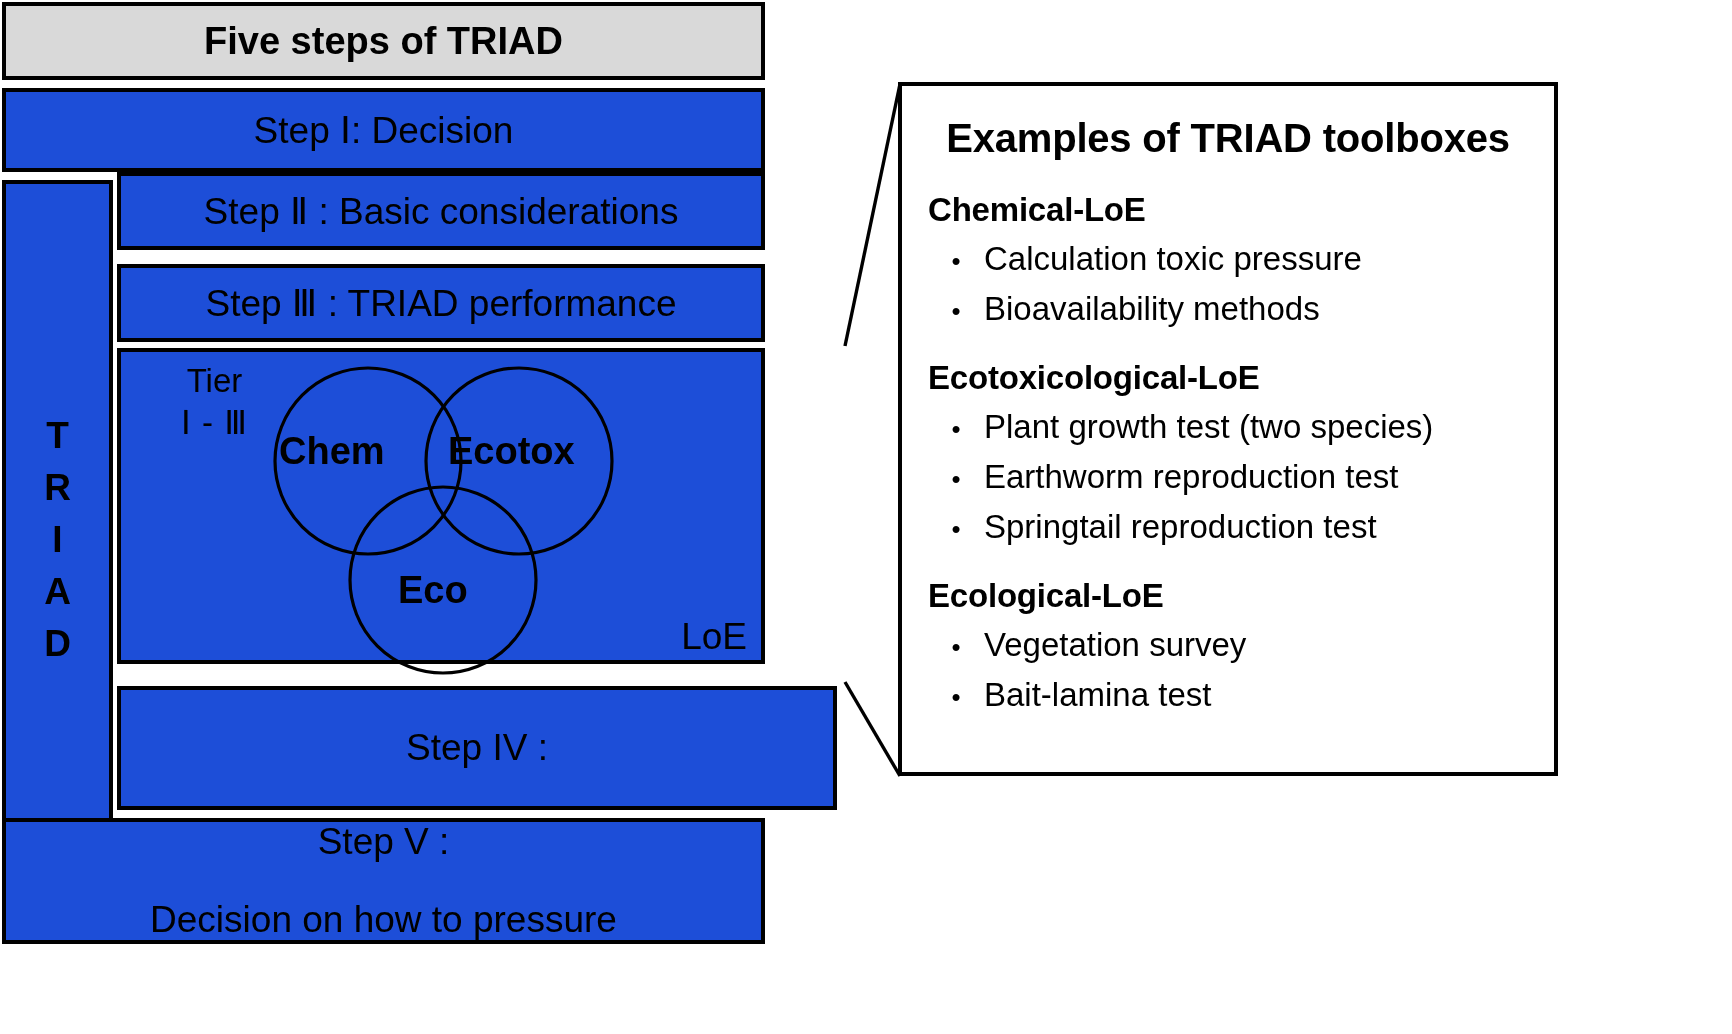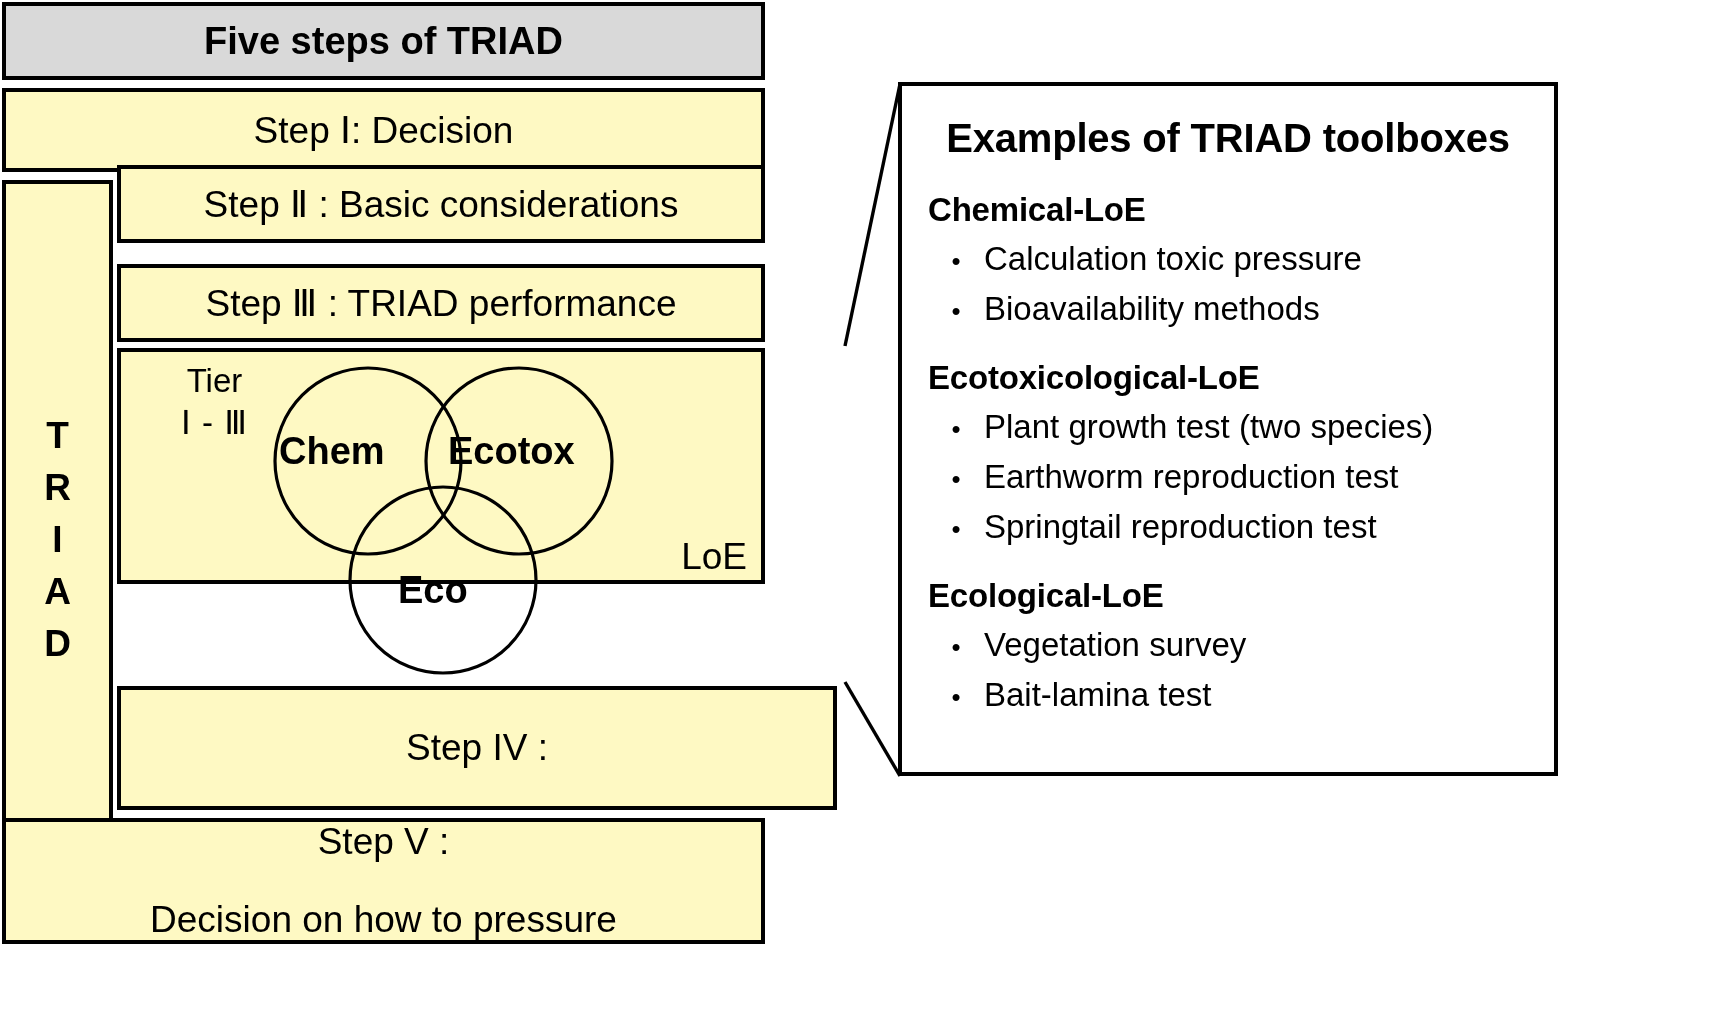--- a/index.html
+++ b/index.html
@@ -18,21 +18,21 @@
   #stage {
     position: absolute;
     left: 0; top: 0;
     width: 1732px;
     height: 1034px;
   }
   .box {
     position: absolute;
     box-sizing: border-box;
     border: 4px solid #000;
-    background: #fef9c3;
+    background: #1d4ed8;
     display: flex;
     align-items: center;
     justify-content: center;
     text-align: center;
   }
   
   #header-box {
     left: 2px; top: 2px; width: 763px; height: 78px;
     background: #d9d9d9;
     font-weight: bold;
@@ -48,29 +48,29 @@
     justify-content: center;
     padding-top: 4px;
   }
   #triad-col .tletter {
     font-weight: bold;
     font-size: 37px;
     line-height: 52px;
     letter-spacing: 0px;
   }
   #step2-box {
-    left: 117px; top: 165px; width: 648px; height: 78px;
+    left: 117px; top: 172px; width: 648px; height: 78px;
     font-size: 37px;
   }
   #step3-box {
     left: 117px; top: 264px; width: 648px; height: 78px;
     font-size: 37px;
   }
   #venn-box {
-    left: 117px; top: 348px; width: 648px; height: 236px;
+    left: 117px; top: 348px; width: 648px; height: 316px;
     display: block;
   }
   #step4-box {
     left: 117px; top: 686px; width: 720px; height: 124px;
     font-size: 37px;
     flex-direction: column;
     line-height: 48px;
   }
   #step5-box {
     left: 2px; top: 818px; width: 763px; height: 126px;

